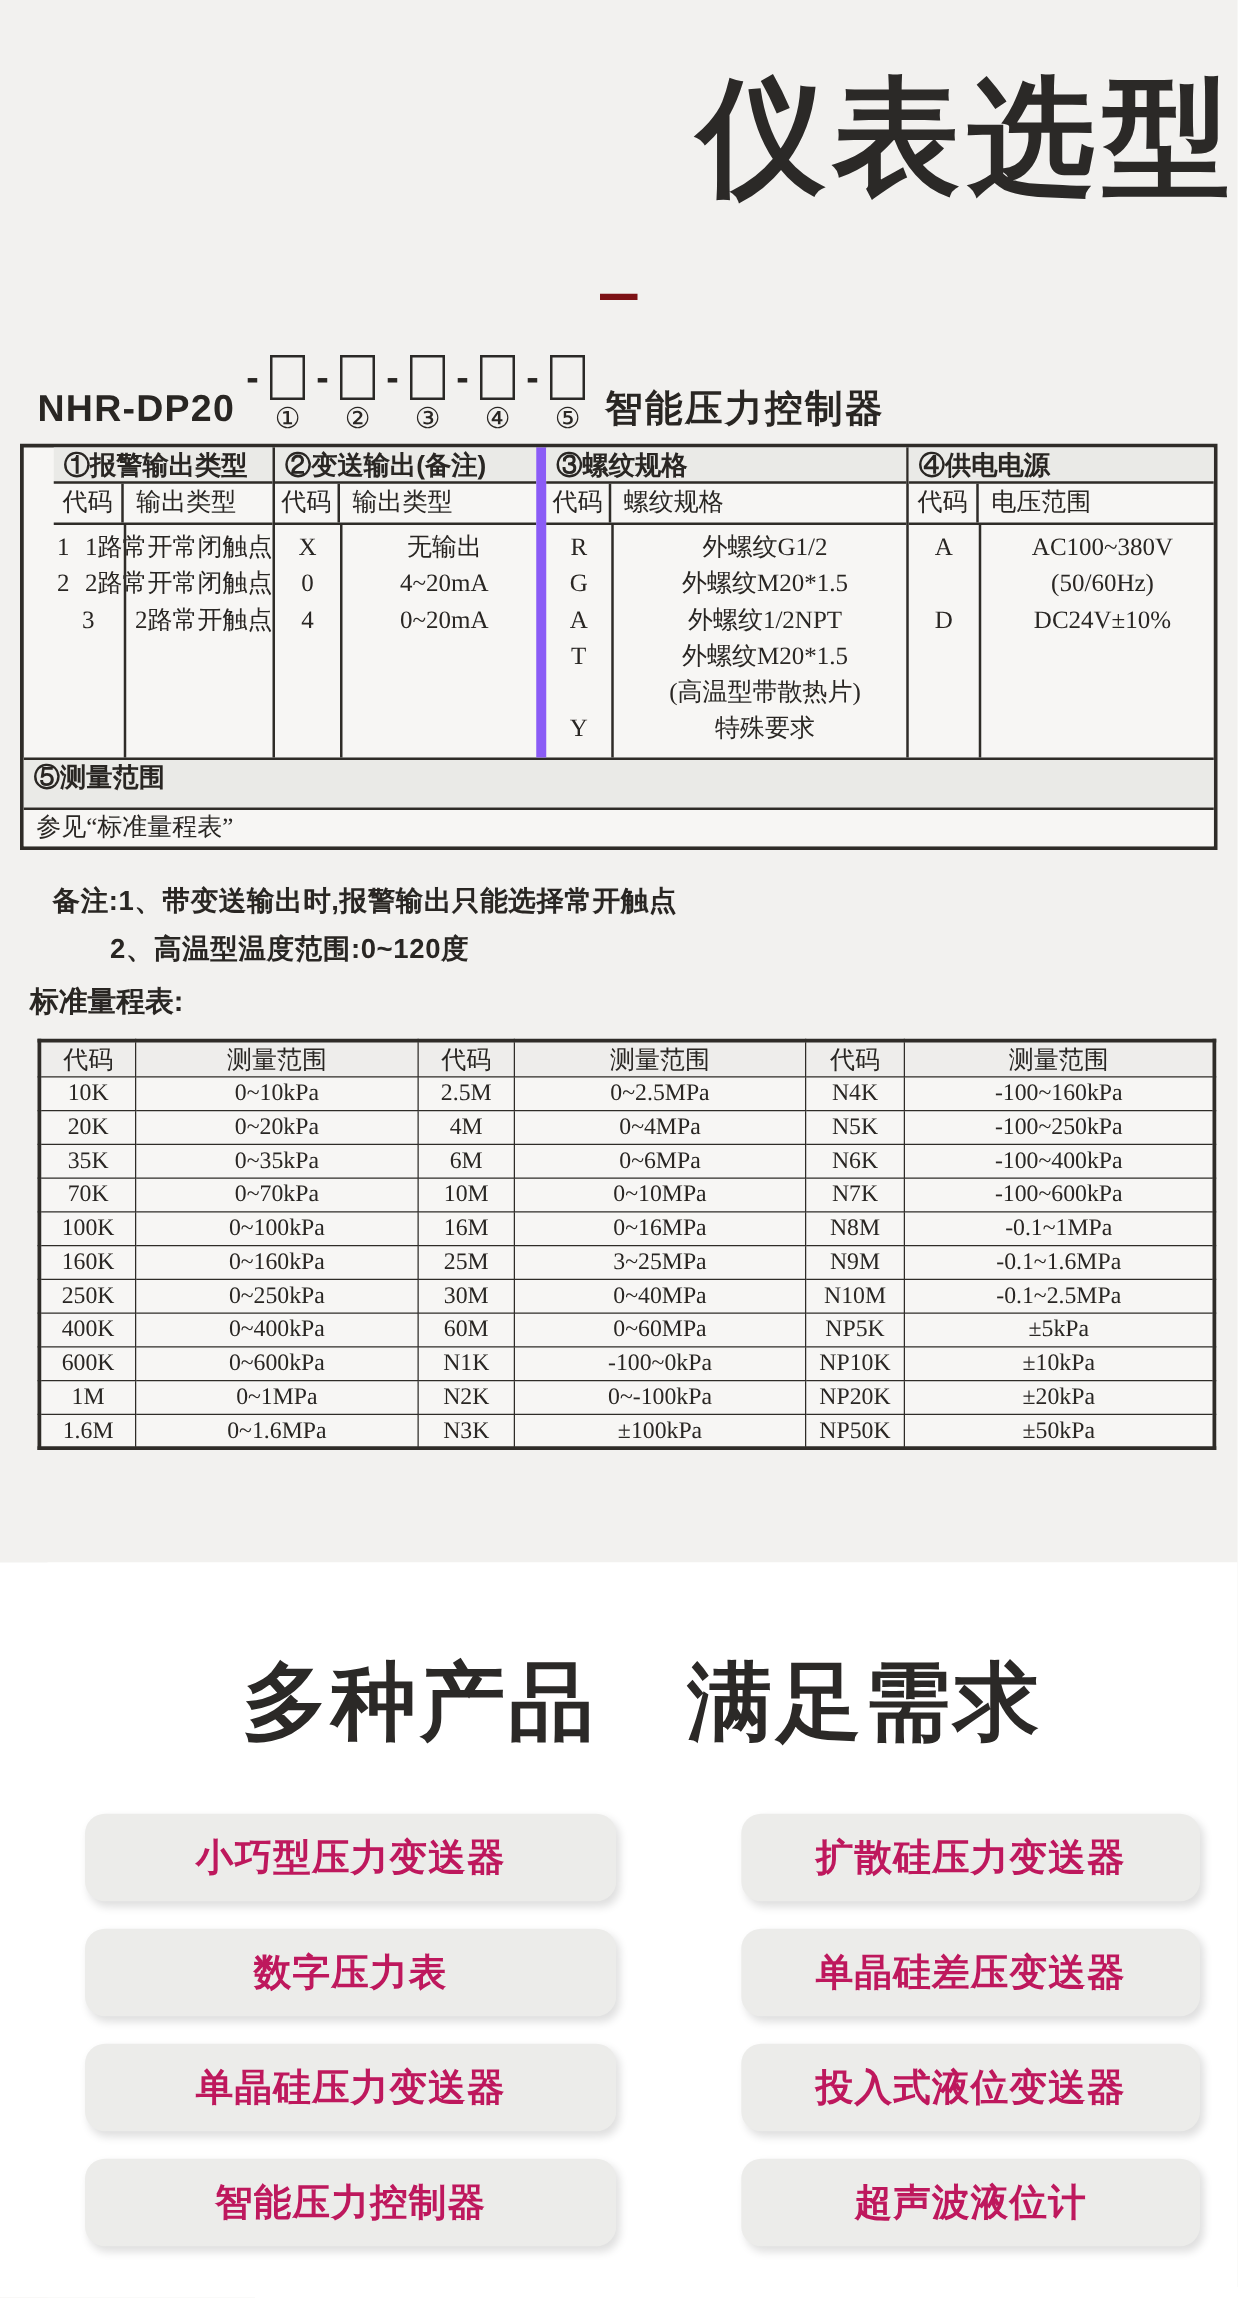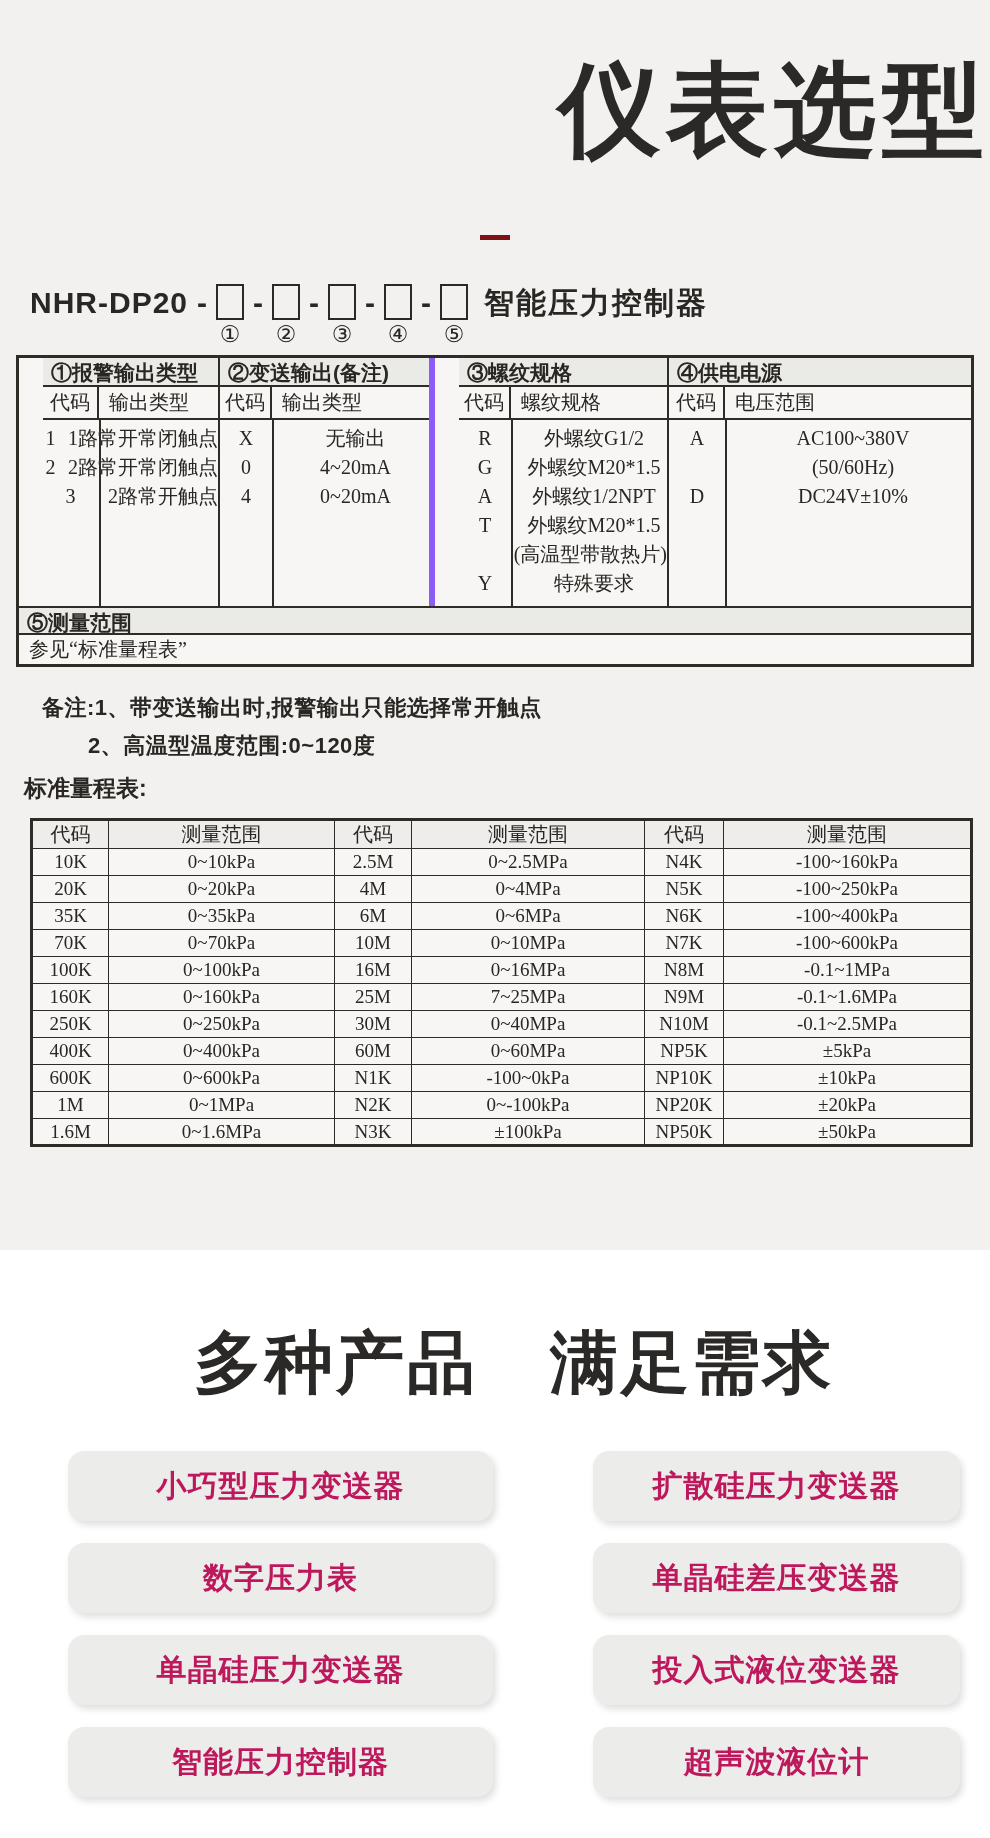--- a/index.html
+++ b/index.html
@@ -11,36 +11,36 @@
   }
   
   .sec-top { height:1250px; background:#f2f1ef; overflow:hidden; }
   .hero-title {
     margin-top:52px; text-align:right;
     font-size:102px; font-weight:900; letter-spacing:6px;
     color:#2b2927; line-height:1.15;
   }
   .red-divider { width:30px; height:5px; background:#7d1115; margin:66px auto 0 auto; }
   
-  .model-line { display:flex; align-items:flex-start; margin:44px 0 0 30px; }
+  .model-line { display:flex; align-items:flex-end; margin:44px 0 0 30px; }
   .model-prefix { font-size:30px; font-weight:700; line-height:38px; letter-spacing:1px; }
   .model-slots { display:flex; align-items:flex-start; }
   .slot-item { display:flex; align-items:flex-start; }
   .slot-dash { font-size:30px; font-weight:700; line-height:38px; margin:0 9px; }
   .slot-col { display:flex; flex-direction:column; align-items:center; }
   .slot-box { width:28px; height:36px; border:2px solid #2b2927; background:transparent; }
   .slot-num { margin-top:3px; font-size:23px; line-height:24px; font-family:"Liberation Serif", serif; }
   .model-suffix { font-size:30px; font-weight:700; line-height:38px; margin-left:16px; letter-spacing:2px; }
   
   .sel-table { margin:8px 16px 0 16px; border:3px solid #2f2c28; background:#f7f6f4; }
   .sel-groups { display:flex; align-items:stretch; }
   .grp { display:flex; flex-direction:column; }
   .grp1 { width:199px;padding-left:24px; }
   .grp2 { width:211px; border-left:2px solid #2f2c28; }
-  .grp3 { width:238px; border-left:6px solid #8b5cf6;padding-left:24px; }
+  .grp3 { width:296px; border-left:8px solid #8b5cf6; }
   .grp4 { flex:1; border-left:2px solid #2f2c28; }
   .grp-title {
     height:29px; line-height:29px; padding-left:8px;
     font-size:21px; font-weight:700; background:#eaeae7;
     border-bottom:2px solid #2f2c28; white-space:nowrap;
   }
   .grp-sub { display:flex; border-bottom:2px solid #2f2c28; height:33px;
     font-family:"Liberation Serif", serif; font-size:20px; }
   .sub-code { width:56px; border-right:2px solid #2f2c28; text-align:center; line-height:31px; }
   .grp2 .sub-code, .grp3 .sub-code { width:52px; }
@@ -48,21 +48,21 @@
   .grp-body { position:relative; flex:1; padding:4px 0 8px 0;
     font-family:"Liberation Serif", serif; font-size:20px; }
   .grp-body::before { content:''; position:absolute; top:0; bottom:0; left:56px;
     width:2px; background:#2f2c28; }
   .grp2 .grp-body::before, .grp3 .grp-body::before { left:52px; }
   .brow { display:flex; height:29px; line-height:29px; }
   .bcode { width:56px; text-align:center; }
   .grp2 .bcode, .grp3 .bcode { width:52px; }
   .bdesc { flex:1; padding-left:10px; white-space:nowrap;text-align:center; }
   .measure-row { border-top:2px solid #2f2c28; background:#eaeae7;
-    height:27px; line-height:29px; padding-left:8px;
+    height:40px; line-height:29px; padding-left:8px;
     font-size:21px; font-weight:700; }
   .measure-note { border-top:2px solid #2f2c28; background:#f7f6f4;
     height:31px; line-height:29px; padding-left:10px;
     font-family:"Liberation Serif", serif; font-size:20px; }
   
   .note1 { margin:26px 0 0 42px; font-size:22px; font-weight:700; letter-spacing:0.5px; }
   .note2 { margin:8px 0 0 88px; font-size:22px; font-weight:700; letter-spacing:0.5px; }
   .range-label { margin:12px 0 0 24px; font-size:23px; font-weight:700; }
   
   .range-table { margin:14px 0 0 30px; border-collapse:collapse;
@@ -327,21 +327,21 @@
           <td>16M</td>
           <td>0~16MPa</td>
           <td>N8M</td>
           <td>-0.1~1MPa</td>
         </tr>
 
         <tr>
           <td>160K</td>
           <td>0~160kPa</td>
           <td>25M</td>
-          <td>7~25MPa</td>
+          <td>3~25MPa</td>
           <td>N9M</td>
           <td>-0.1~1.6MPa</td>
         </tr>
 
         <tr>
           <td>250K</td>
           <td>0~250kPa</td>
           <td>30M</td>
           <td>0~40MPa</td>
           <td>N10M</td>

